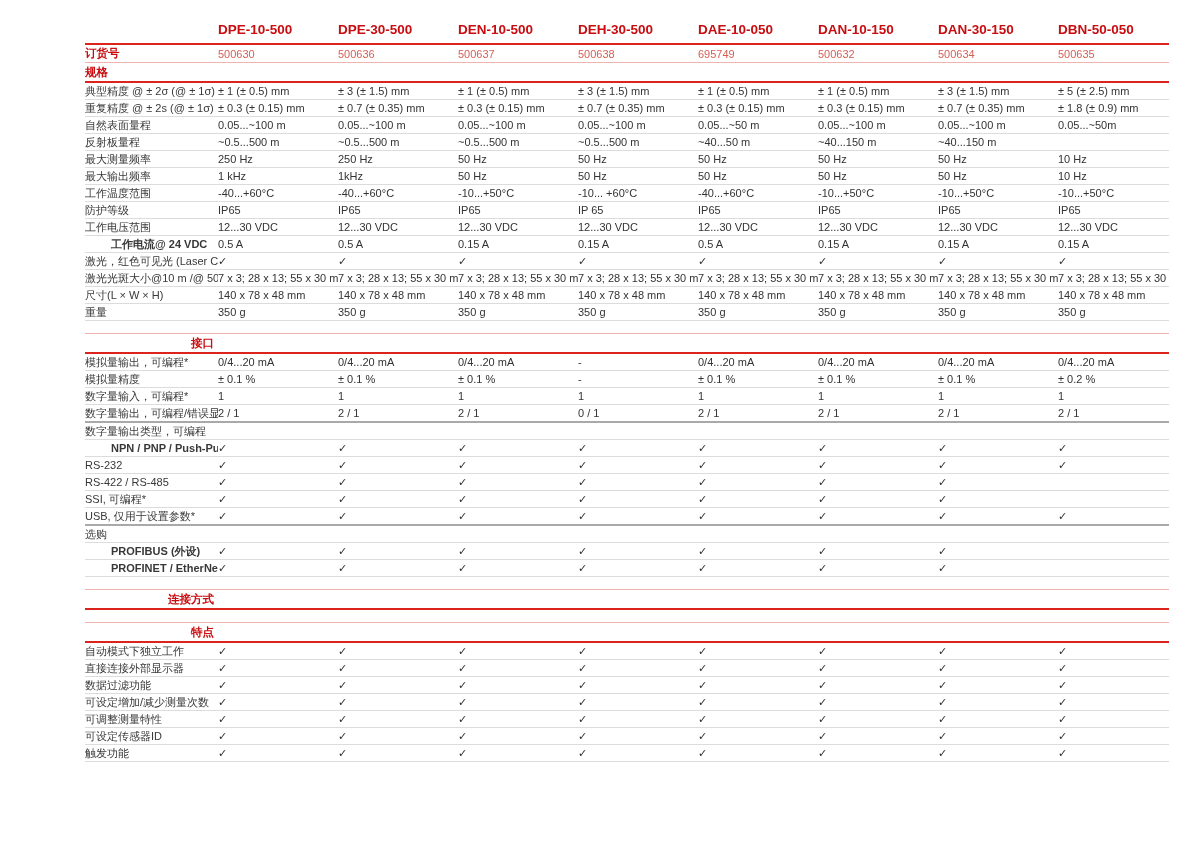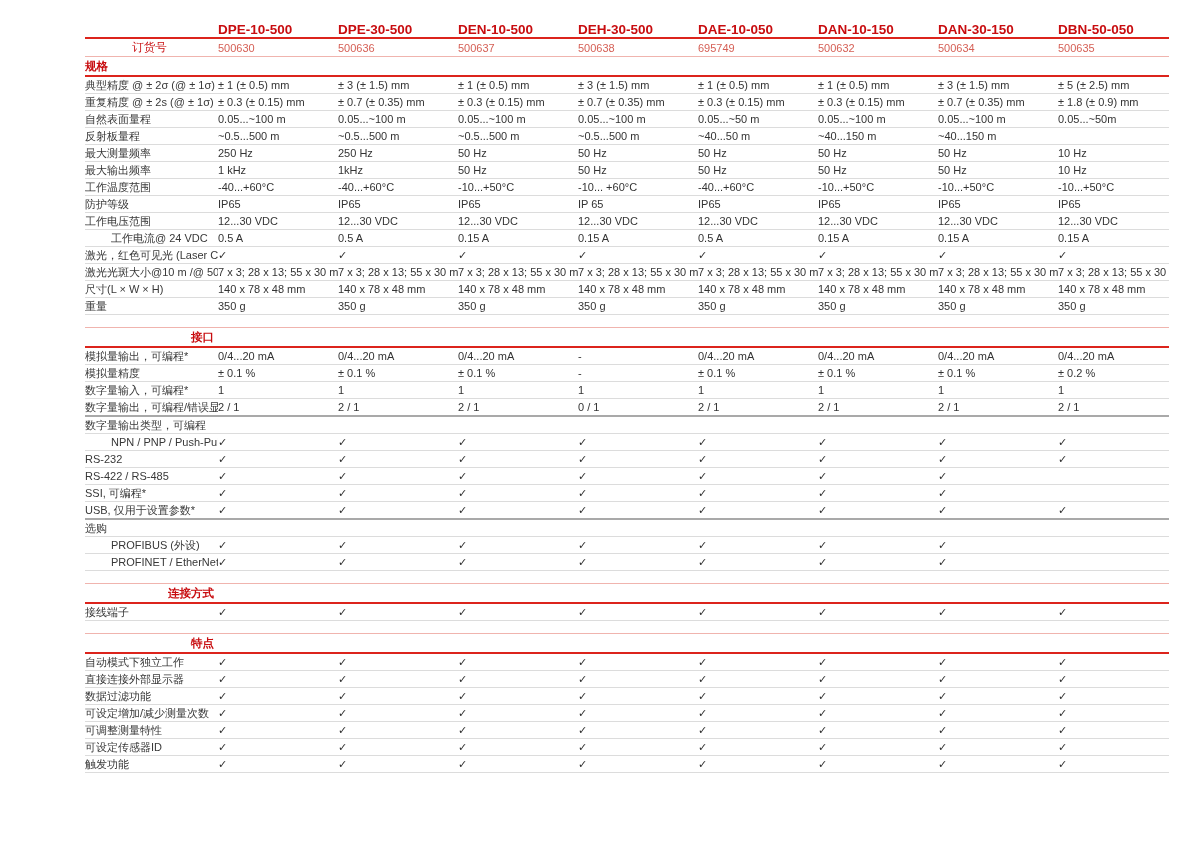--- a/index.html
+++ b/index.html
@@ -25,35 +25,35 @@
   col.c-prod{width:120px;}
   col.c-prod-last{width:111px;}
   th,td{
     text-align:left;vertical-align:middle;
     padding:0 4px 0 0;margin:0;
     white-space:nowrap;overflow:hidden;
     font-weight:normal;
   }
   th.prod{
     color:var(--red-text);font-weight:bold;font-size:13.5px;
-    border-bottom:2px solid var(--red-rule);
+    padding-bottom:6px;border-bottom:2px solid var(--red-rule);
   }
   th.corner{border-bottom:2px solid var(--red-rule);}
   tr.r-order td{height:17px;border-bottom:1px solid var(--red-pale);}
-  tr.r-order td.lbl{color:var(--red-text);font-weight:normal;font-size:11.5px;text-align:center;}
+  tr.r-order td.lbl{color:var(--red-text);font-weight:bold;font-size:11.5px;}
   tr.r-order td.val{color:var(--order-red);font-size:11px;}
   tr.r-section td{height:18px;border-bottom:2px solid var(--red-rule);}
   tr.r-section td.lbl{color:var(--red-text);font-weight:bold;font-size:11.5px;}
   tr.r-data td{height:16px;border-bottom:1px solid var(--gray-rule);font-size:11px;}
   tr.r-subheader td{height:16px;border-top:2px solid var(--gray-dark-rule);
     border-bottom:1px solid var(--gray-rule);font-size:11px;}
   tr.after-gap td{border-top:1px solid var(--red-pale);text-align:right;}
   tr.spacer td{height:12px;border:none;}
   td.lbl{color:var(--ink);font-size:11px;padding-left:0;}
-  td.lbl.indent{padding-left:26px;}
+  td.lbl.indent{padding-left:26px;font-weight:bold;}
   td.val{color:#333333;}
   td.val.check{font-size:11px;color:#2e2e2e;}
 </style>
 </head>
 <body>
 
 <div class="sheet">
   <table class="spec-table" id="spec-table">
       <colgroup>
         <col class="c-label">
@@ -385,31 +385,20 @@
           <td class="val check">✓</td>
           <td class="val"></td>
         </tr>
         <tr class="spacer">
           <td colspan="9"></td>
         </tr>
         <tr class="r-section after-gap">
           <td class="lbl">连接方式</td>
           <td colspan="8"></td>
         </tr>
-        <tr class="r-data">
-          <td class="lbl">接线端子</td>
-          <td class="val check">✓</td>
-          <td class="val check">✓</td>
-          <td class="val check">✓</td>
-          <td class="val check">✓</td>
-          <td class="val check">✓</td>
-          <td class="val check">✓</td>
-          <td class="val check">✓</td>
-          <td class="val check">✓</td>
-        </tr>
         <tr class="spacer">
           <td colspan="9"></td>
         </tr>
         <tr class="r-section after-gap">
           <td class="lbl">特点</td>
           <td colspan="8"></td>
         </tr>
         <tr class="r-data">
           <td class="lbl">自动模式下独立工作</td>
           <td class="val check">✓</td>

